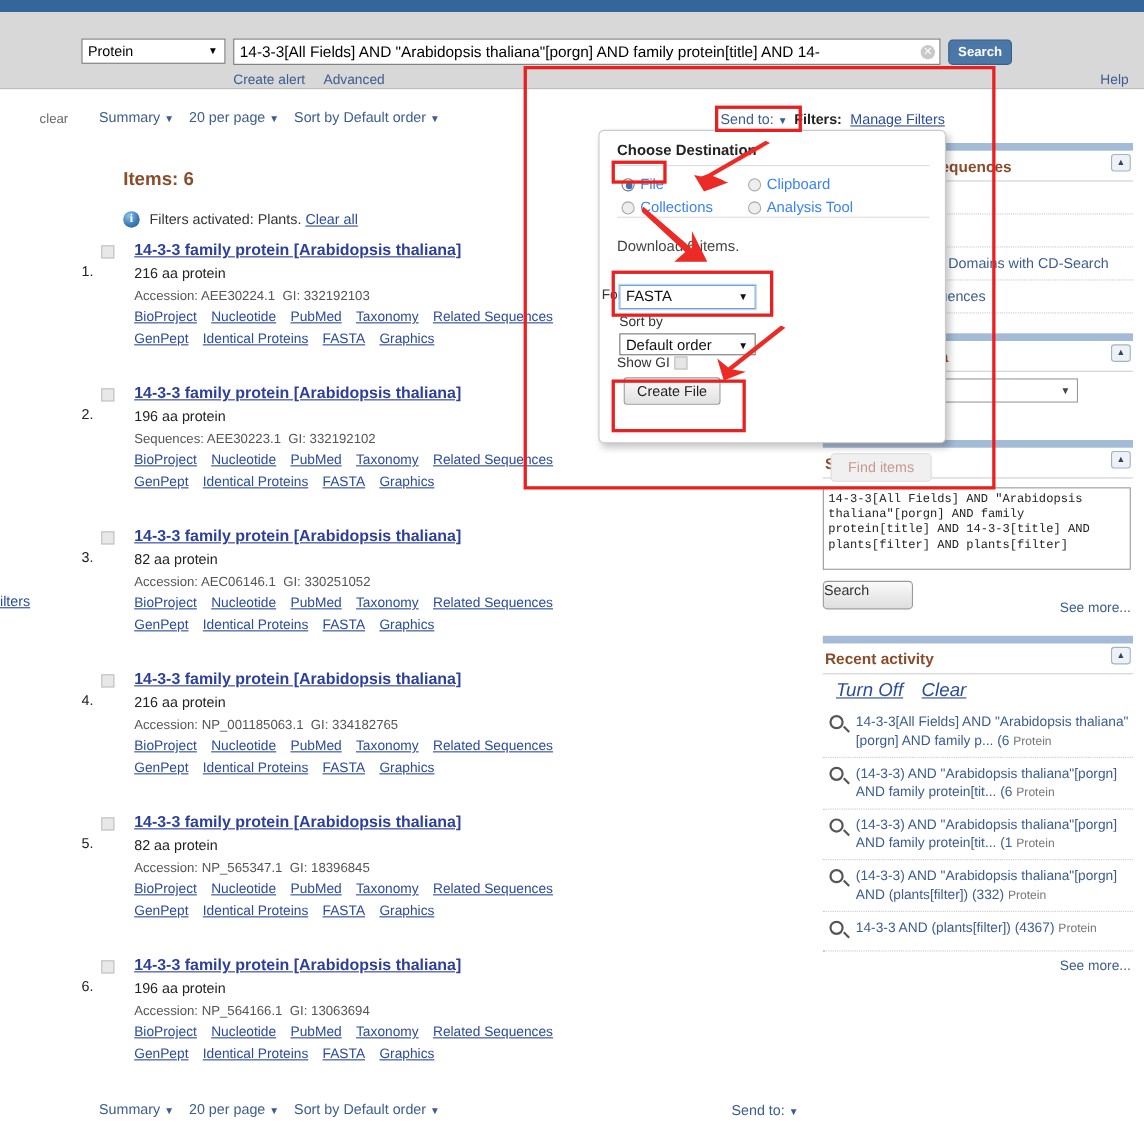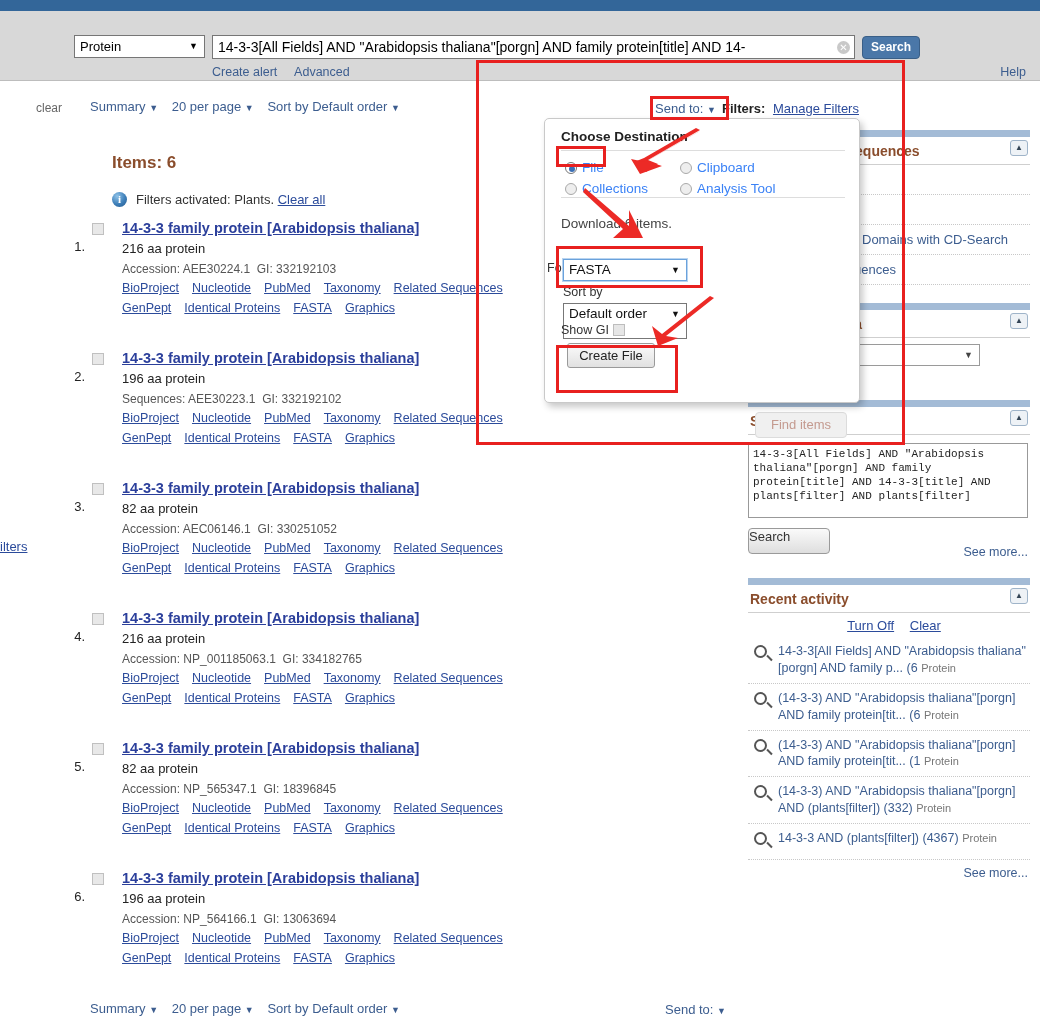--- a/index.html
+++ b/index.html
@@ -145,21 +145,21 @@
   }
   .sd-btn {
     margin-top:10px; width:82px; height:26px;
     background:linear-gradient(#fafafa,#dedede); border:1px solid #9a9a9a;
     border-radius:4px; font-size:13px; color:#333; cursor:pointer;
   }
   .see-more {
     position:absolute; right:2px; font-size:12.5px; color:#3c5d8f; cursor:pointer;
   }
 
-  .ra-links { text-align:center; font-size:13px; padding:5px 2px 4px 0; }
+  .ra-links { text-align:left; font-size:17px; padding:5px 2px 4px 0;font-style:italic; }
   .ra-links a { color:#2b4b9b; text-decoration:underline; margin-left:12px; }
   .ra-item {
     position:relative; padding:6px 0 6px 30px; min-height:36px;
     border-bottom:1px dotted #c8c8c8; font-size:12.5px; line-height:1.35;
   }
   .ra-item .mag {
     position:absolute; left:6px; top:8px; width:13px; height:13px;
     border:2px solid #555; border-radius:50%;
   }
   .ra-item .mag::after {
@@ -417,21 +417,21 @@
 
   <div class="sp-download">Download 6 items.</div>
 
   <div class="sp-lbl" style="left:2px; top:122px;margin-top:20px;">Format</div>
   <div class="sp-sel focused" style="left:18px; top:140px; width:124px; height:22px; line-height:20px;">
     <span>FASTA</span>
     <span class="caret">▼</span>
   </div>
 
   <div class="sp-lbl" style="left:18px; top:166px;">Sort by</div>
-  <div class="sp-sel" style="left:18px; top:184px; width:124px; height:36px; line-height:20px;">
+  <div class="sp-sel" style="left:18px; top:184px; width:124px; height:20px; line-height:20px;">
     <span>Default order</span>
     <span class="caret">▼</span>
   </div>
 
   <div class="sp-showgi">
     <span>Show GI</span><span class="cb"></span>
   </div>
 
   <div class="sp-create">Create File</div>
 </div>

